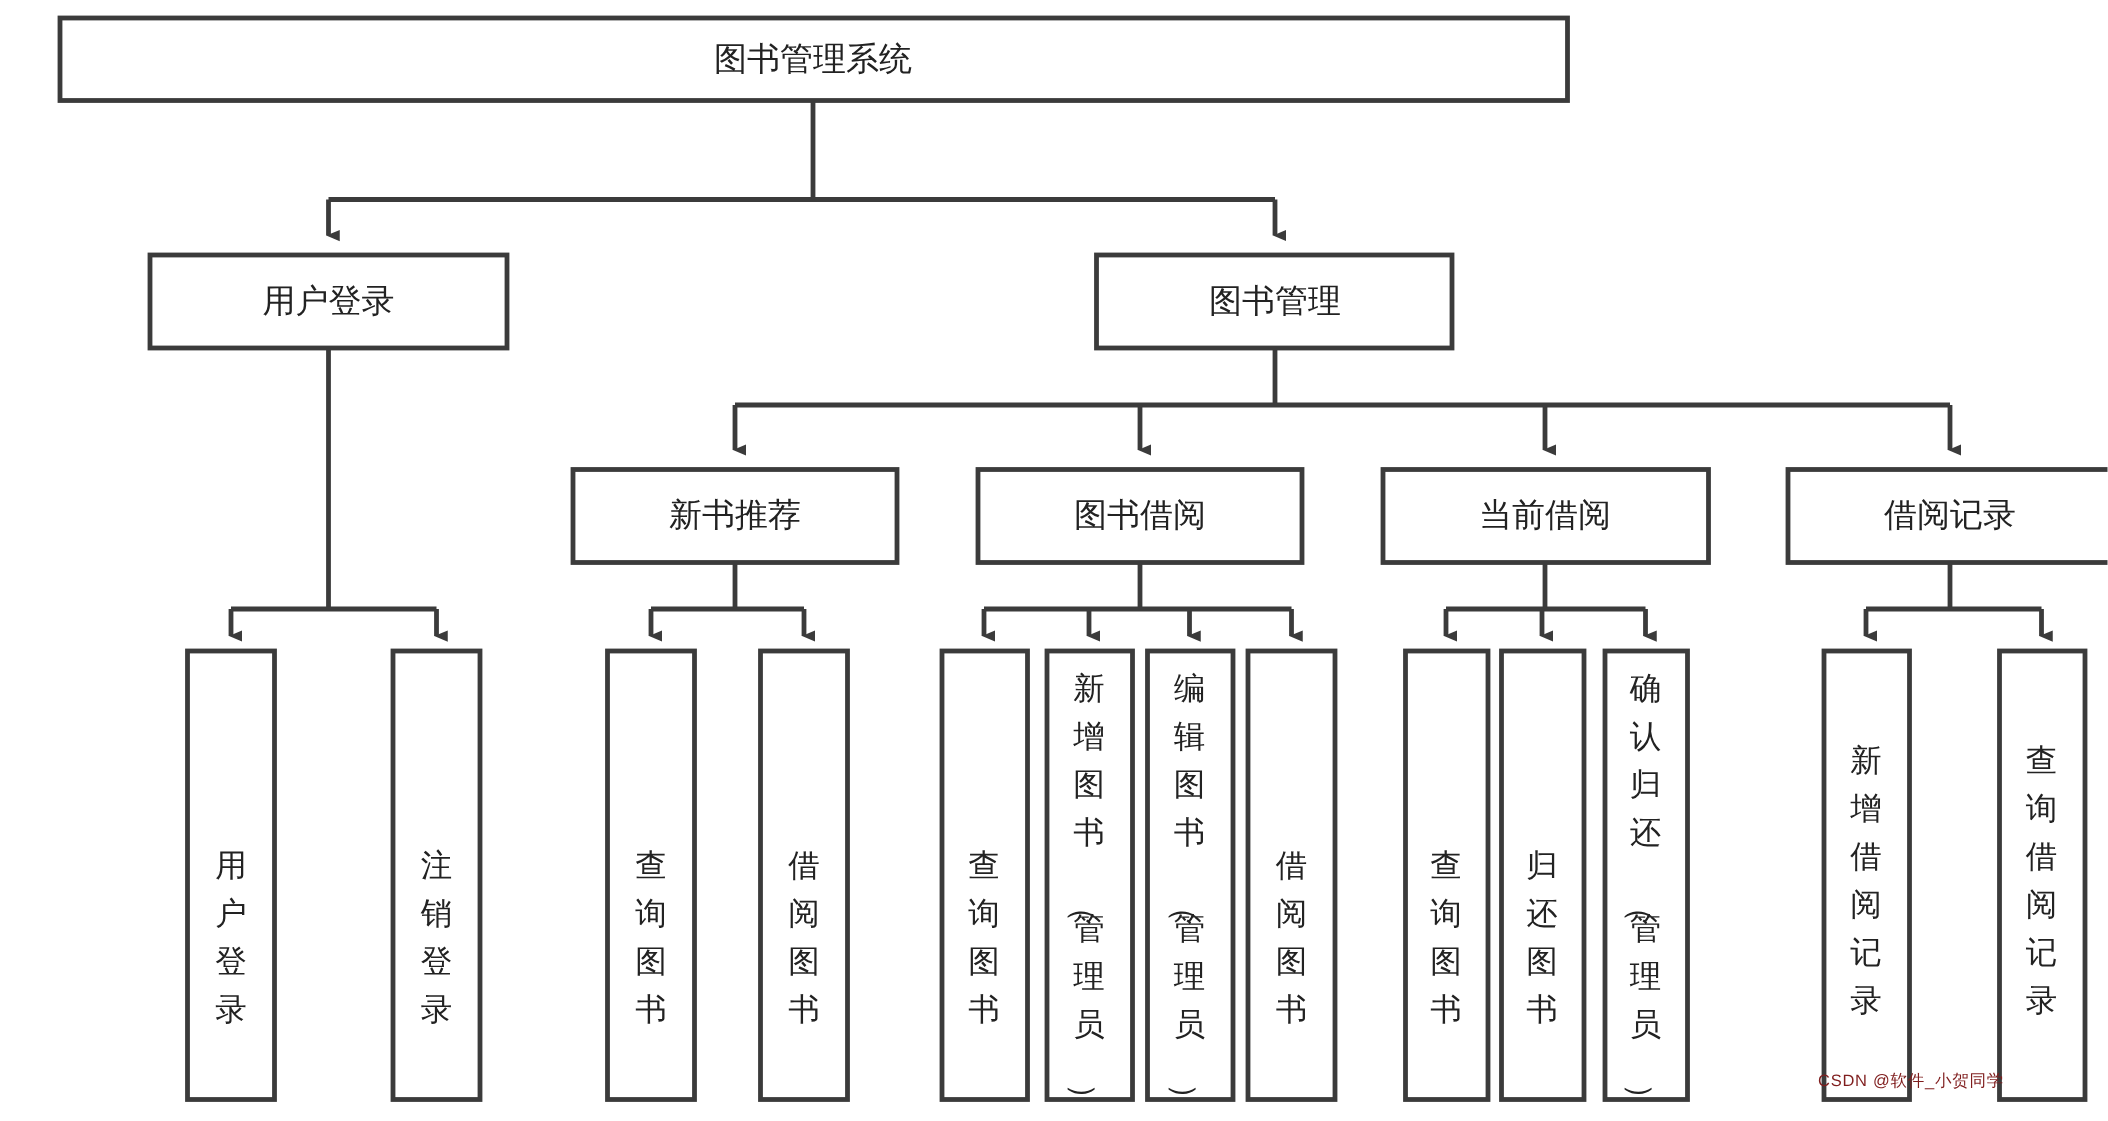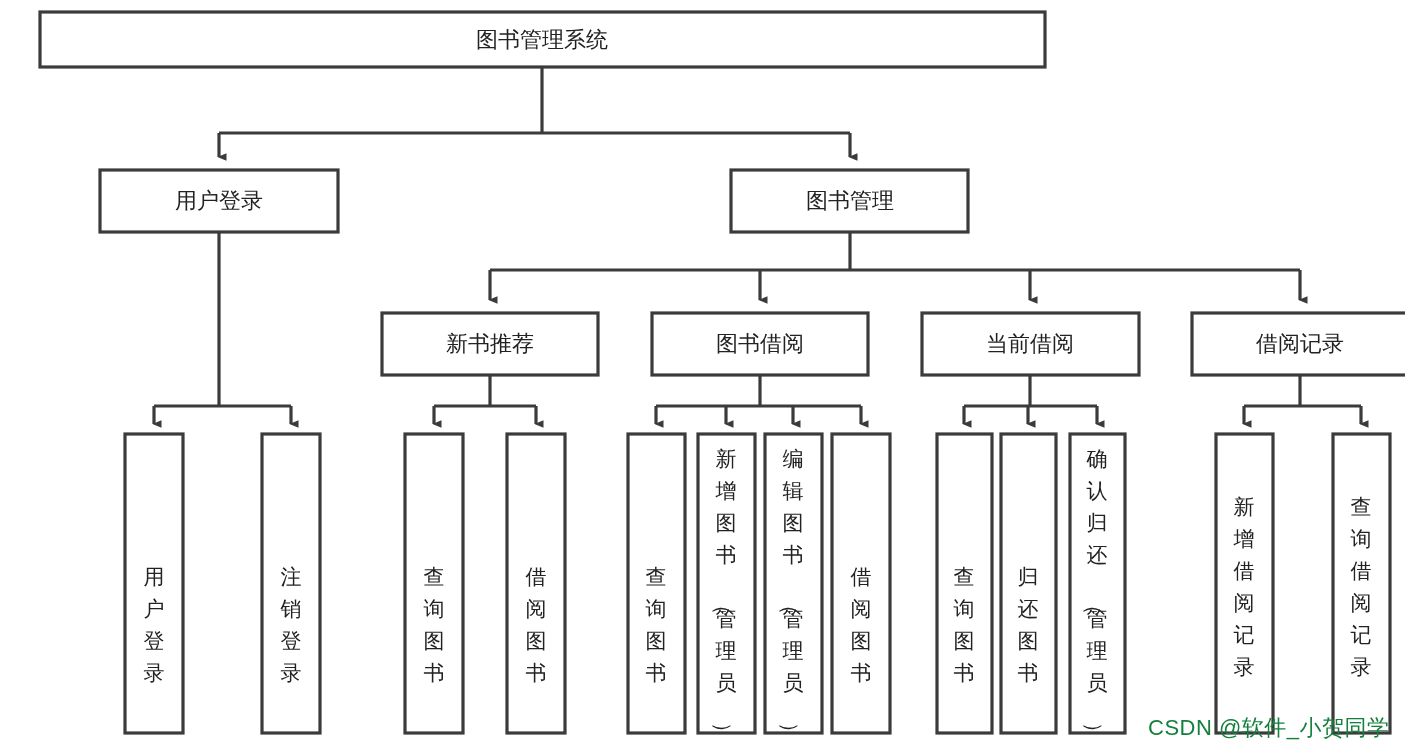--- a/index.html
+++ b/index.html
@@ -21,24 +21,24 @@
     dominant-baseline:middle;
   }
   .node-label-v{
     fill:#222222;
     font-family:"Liberation Sans","DejaVu Sans",sans-serif;
     font-size:21px;
     text-anchor:middle;
   }
   .watermark{
     position:absolute;
-    left:1128px;top:713px;
+    left:1192px;top:713px;
     font-family:"Liberation Sans","DejaVu Sans",sans-serif;
-    font-size:22px;
-    color:#15803d;
+    font-size:11px;
+    color:#7f1d1d;
     white-space:nowrap;
     letter-spacing:0.5px;
     pointer-events:none;
   }
 </style>
 </head>
 <body>
 
 <div id="diagram-root">
 

